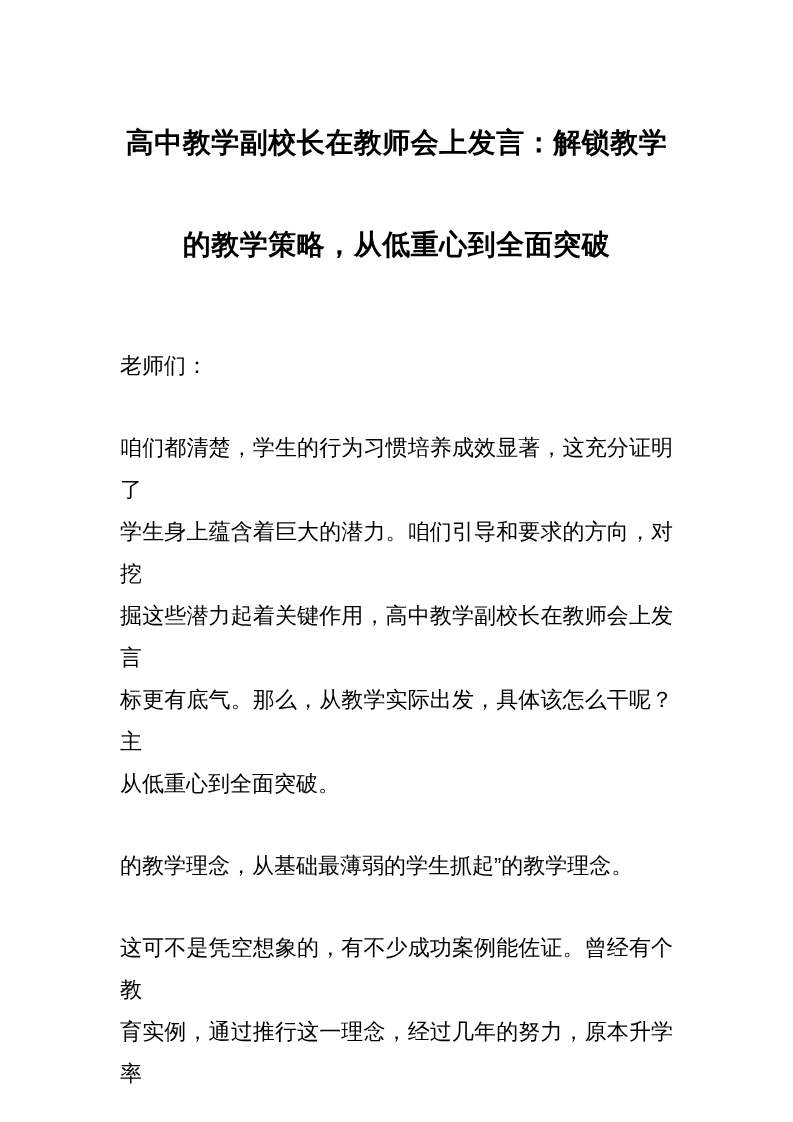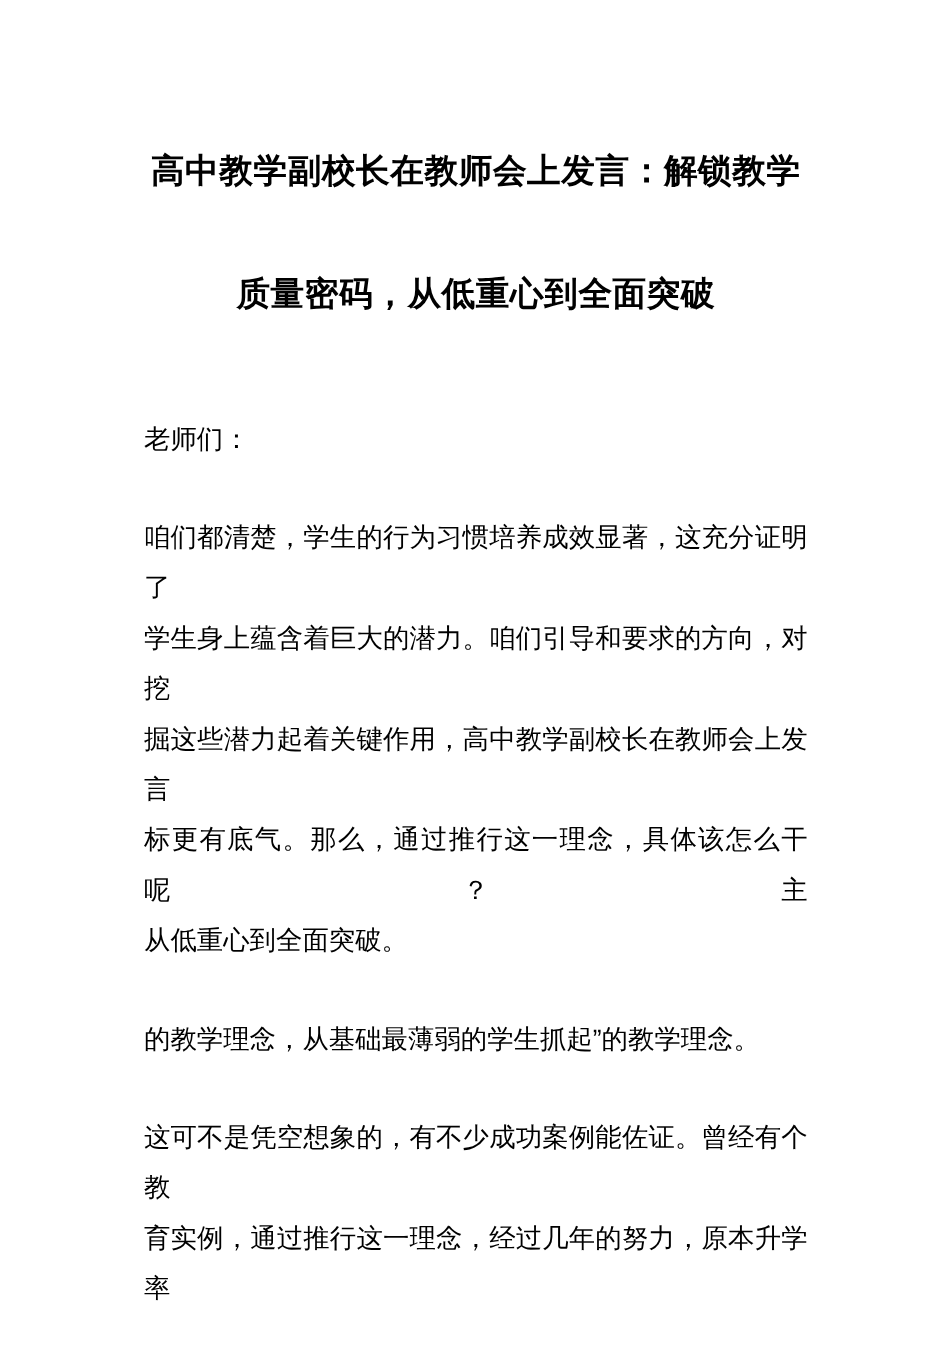--- a/index.html
+++ b/index.html
@@ -52,31 +52,31 @@
     text-align-last: justify;
   }
 </style>
 </head>
 <body>
 
 <div class="page">
 
   <h1 class="doc-title">
       <div class="line">高中教学副校长在教师会上发言：解锁教学</div>
-      <div class="line">质量密码，从低重心到全面突破</div>
+      <div class="line">的教学策略，从低重心到全面突破</div>
     </h1>
 
   <p class="salutation">老师们：</p>
 
   <div>
     <div class="paragraph">
         <div class="line">咱们都清楚，学生的行为习惯培养成效显著，这充分证明了</div>
         <div class="line">学生身上蕴含着巨大的潜力。咱们引导和要求的方向，对挖</div>
         <div class="line">掘这些潜力起着关键作用，高中教学副校长在教师会上发言</div>
-        <div class="line">标更有底气。那么，通过推行这一理念，具体该怎么干呢？主</div>
+        <div class="line">标更有底气。那么，从教学实际出发，具体该怎么干呢？主</div>
         <div class="line">从低重心到全面突破。</div>
       </div>
 
     <div class="paragraph">
         <div class="line">的教学理念，从基础最薄弱的学生抓起”的教学理念。</div>
       </div>
 
     <div class="paragraph">
         <div class="line">这可不是凭空想象的，有不少成功案例能佐证。曾经有个教</div>
         <div class="line">育实例，通过推行这一理念，经过几年的努力，原本升学率</div>

